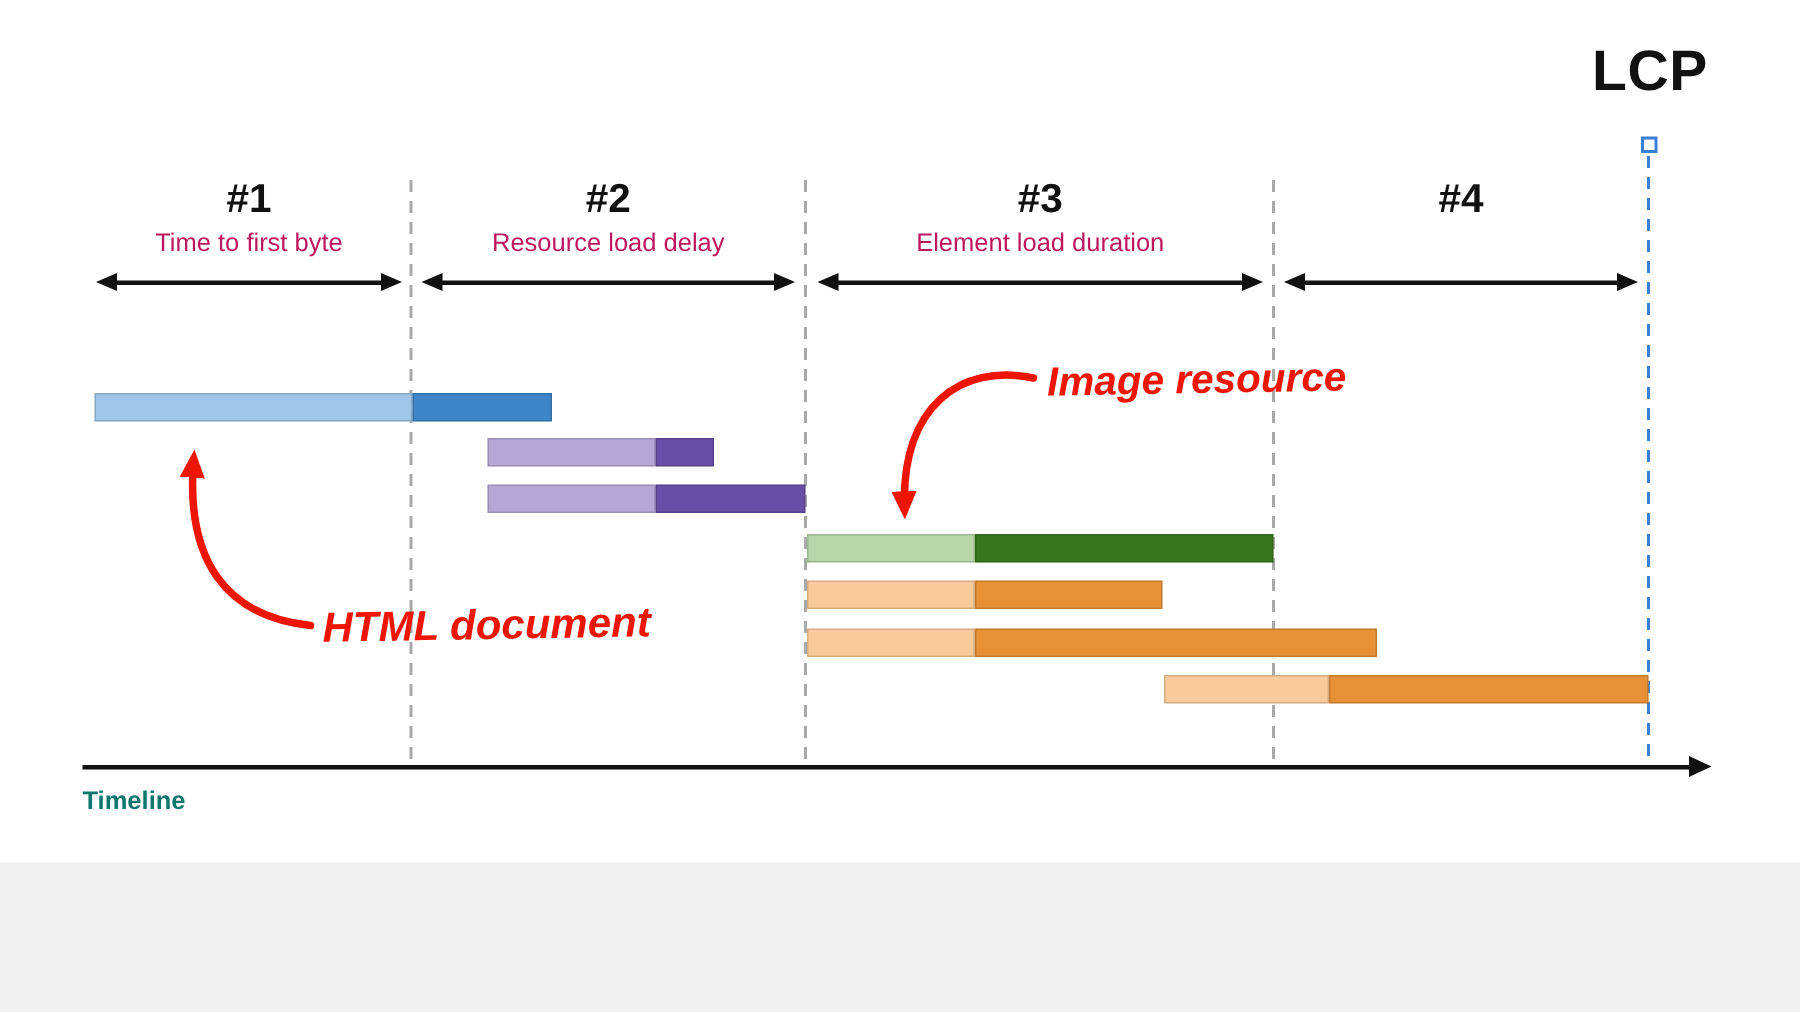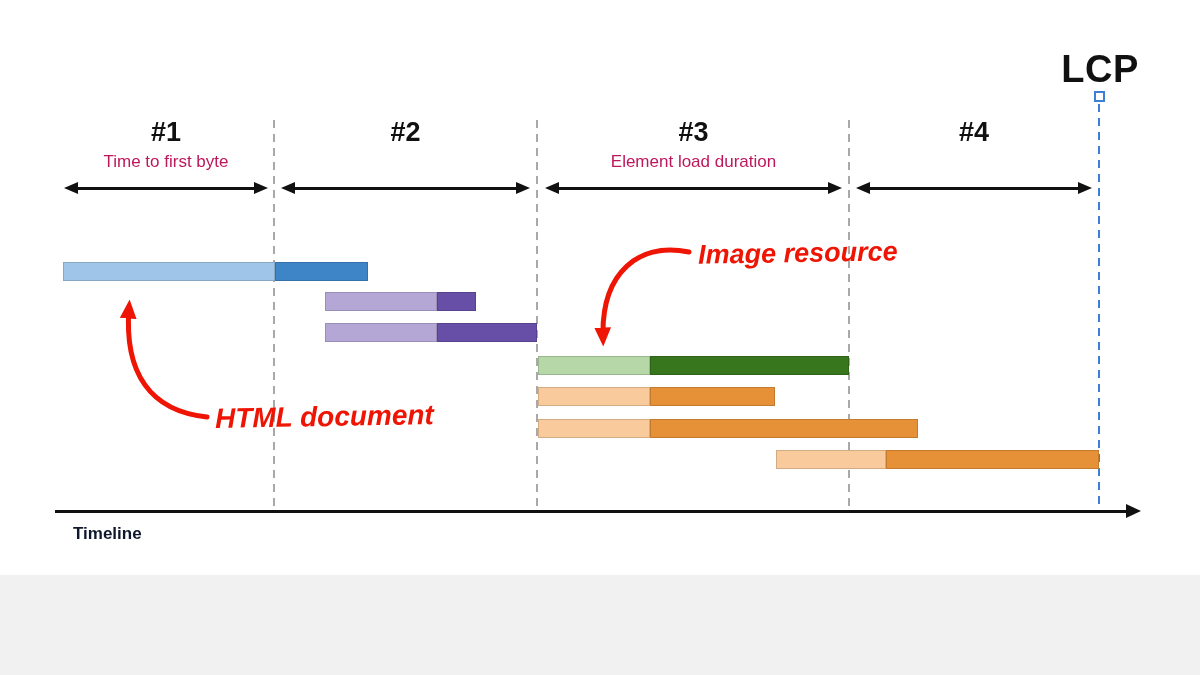--- a/index.html
+++ b/index.html
@@ -3,21 +3,21 @@
 <meta charset="utf-8">
 <style>
   html,body{margin:0;padding:0;background:#fff;}
   .stage{
     position:relative;width:1200px;height:675px;overflow:hidden;
     background:#ffffff;font-family:"Liberation Sans",sans-serif;
     -webkit-font-smoothing:antialiased;
   }
   
   .lcp-title{
-    position:absolute;left:1040px;top:48px;width:120px;text-align:center;
+    position:absolute;left:1040px;top:27px;width:120px;text-align:center;
     font-size:38px;font-weight:800;color:#111;letter-spacing:.5px;
   }
   .lcp-line{
     position:absolute;width:2px;top:104px;height:406px;
     background:repeating-linear-gradient(to bottom,var(--lcp-blue) 0 8px,transparent 8px 14px);
   }
   .lcp-marker{
     position:absolute;width:7px;height:7px;top:91px;
     border:2px solid var(--lcp-blue);background:#fff;box-sizing:content-box;
   }
@@ -42,21 +42,21 @@
   .annot-text{
     position:absolute;color:var(--red);font-style:italic;font-weight:700;
     white-space:nowrap;transform:rotate(-1deg);
   }
   .annot-text.html-doc{left:215px;top:401px;font-size:28px;}
   .annot-text.img-res{left:698px;top:238px;font-size:27px;}
   
   .axis-line{position:absolute;left:55px;top:510px;width:1072px;height:2.6px;background:#111;}
   .axis-head{position:absolute;left:1126px;top:504px;width:0;height:0;
     border-top:7px solid transparent;border-bottom:7px solid transparent;border-left:15px solid #111;}
-  .axis-label{position:absolute;left:55px;top:524px;font-size:17px;font-weight:600;color:#0f172a;margin-left:18px;}
+  .axis-label{position:absolute;left:55px;top:524px;font-size:17px;font-weight:600;color:#0f766e;}
   
   .legend-band{position:absolute;left:0;right:0;top:575px;height:100px;background:var(--band);}
 </style>
 </head>
 <body>
 
 <div class="stage" style="--red: #ee1505; --div-gray: #a9a9a9; --lcp-blue: #3e7fd6; --band: #f1f1f1;">
 
   <div class="lcp-title">LCP</div>
   <div class="lcp-marker" id="lcpMarker" style="left: 1094px;"></div>
@@ -67,20 +67,21 @@
         <div class="phase-num">#1</div>
         <div class="phase-label">Time to first byte</div>
       </div>
       <div class="phase-arrow" style="left: 64px; width: 204px;">
         <div class="tri l"></div>
         <div class="tri r"></div>
         <div class="line"></div>
       </div>
       <div class="phase-title" style="left: 255.5px;">
         <div class="phase-num">#2</div>
+        <div class="phase-label">Resource load delay</div>
       </div>
       <div class="phase-arrow" style="left: 281px; width: 249px;">
         <div class="tri l"></div>
         <div class="tri r"></div>
         <div class="line"></div>
       </div>
       <div class="phase-title" style="left: 543.5px;">
         <div class="phase-num">#3</div>
         <div class="phase-label">Element load duration</div>
       </div>

